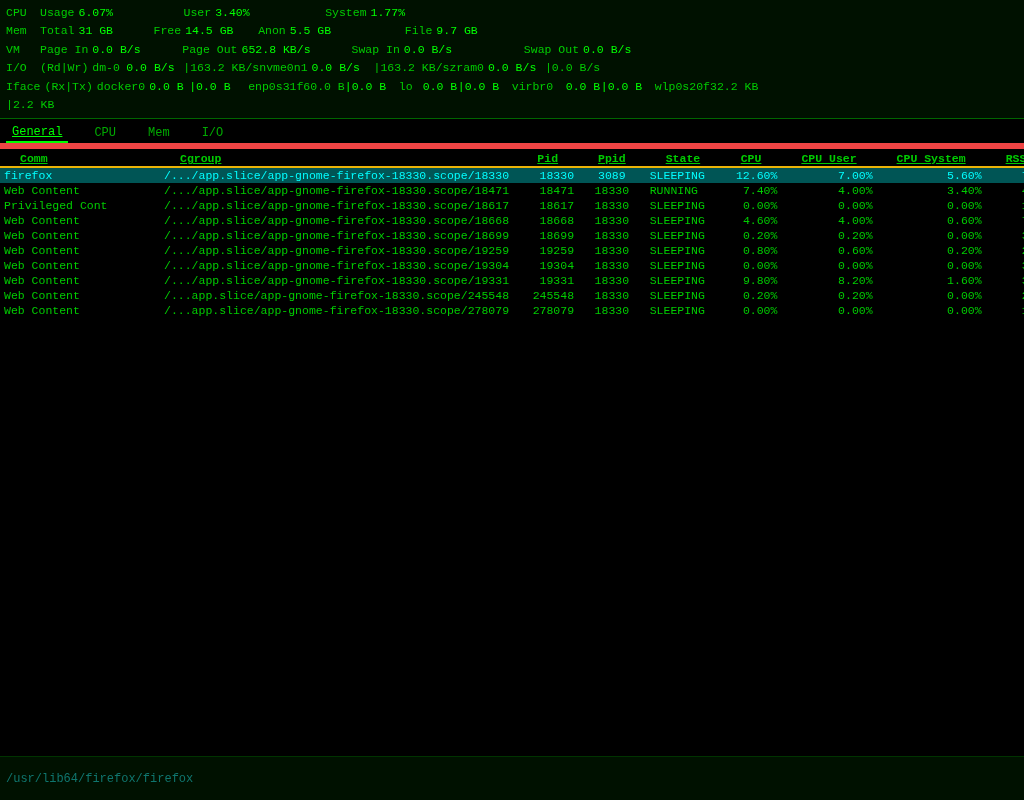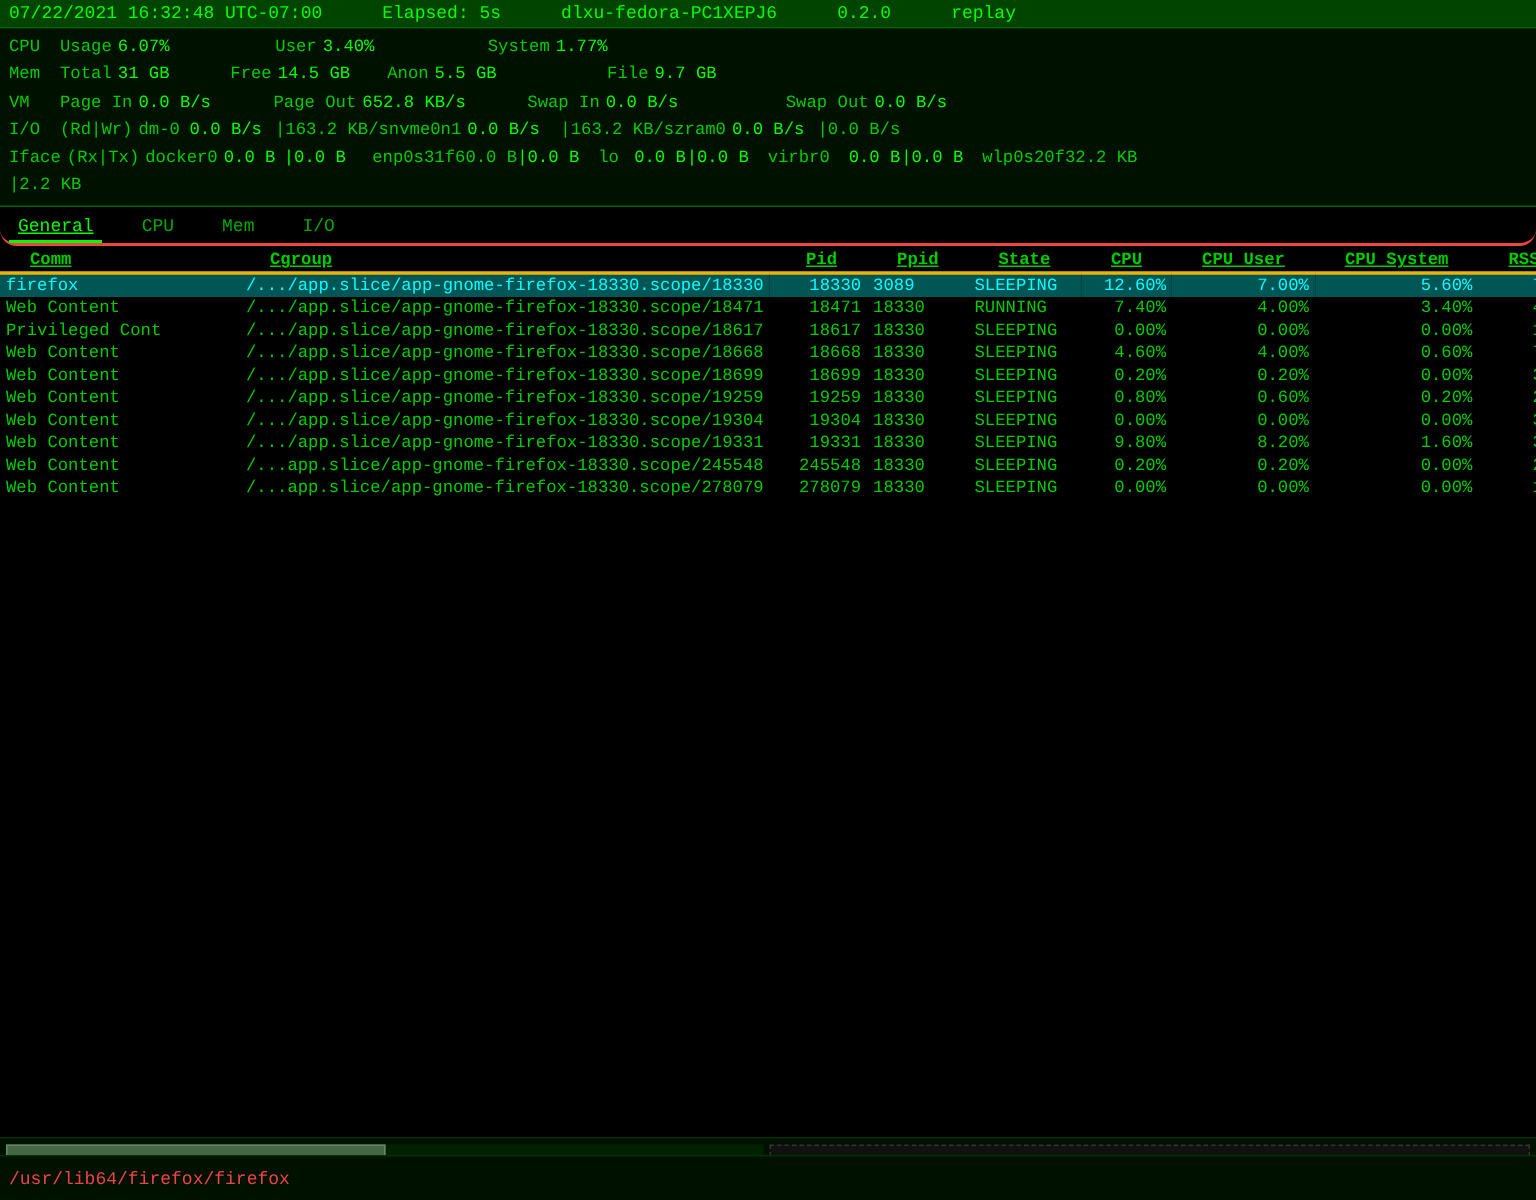--- a/index.html
+++ b/index.html
@@ -38,26 +38,25 @@
       white-space: nowrap;
     }
 
     .stat-label {
       color: #00cc00;
       min-width: 30px;
     }
 
     #tabs-bar {
       background: #000;
-      border-bottom: 2px solid #ef4444;
+      border-bottom: 6px solid #ef4444;
       padding: 4px 6px 0 6px;
       display: flex;
       gap: 20px;
-      align-items: flex-start;
-      border-radius: 11px;
+      align-items: center;
     }
 
     .tab {
       color: #00aa00;
       padding: 2px 6px;
       cursor: pointer;
       font-size: 12px;
     }
     .tab.active {
       color: #00ff00;
@@ -131,27 +130,27 @@
       height: 8px;
       background: #111;
       border: 1px dashed #333;
       margin-left: 4px;
     }
 
     #status-bar {
       background: #001100;
       border-top: 1px solid #003300;
       padding: 2px 6px;
-      color: #ef4444;
+      color: #0f766e;
       font-size: 12px;
       position: absolute;
       bottom: 0;
       left: 0;
       right: 0;
-      height: 30px;
+      height: 44px;
       display: flex;
       align-items: center;
       text-align: center;
     }
 
     .main-content {
       position: absolute;
       top: 0;
       left: 0;
       right: 0;
@@ -161,41 +160,32 @@
     }
 
     #content-area {
       flex: 1;
       overflow: hidden;
     }
 
     .col-comm { min-width: 160px; }
     .col-cgroup { min-width: 310px; }
     .col-pid { min-width: 65px; text-align: right; }
-    .col-ppid { min-width: 55px; text-align: left; }
+    .col-ppid { min-width: 55px; text-align: center; }
     .col-state { min-width: 75px; }
     .col-cpu { min-width: 60px; text-align: right; }
     .col-cpuuser { min-width: 70px; text-align: right; }
     .col-cpusys { min-width: 80px; text-align: right; }
     .col-rss { min-width: 40px; text-align: right; }
   </style>
 </head>
 <body>
 
 <div class="main-content">
 
-  <div id="header-bar">
-    <span>07/22/2021 16:32:48 UTC-07:00</span>
-    <span>
-      <span>Elapsed:</span>&nbsp;<span>5s</span>
-    </span>
-    <span>dlxu-fedora-PC1XEPJ6</span>
-    <span>0.2.0</span>
-    <span>replay</span>
-  </div>
 
   <div id="stats-panel">
 
     <div class="stats-row">
       <span class="stat-label">CPU</span>
       <span style="margin-left:4px">Usage</span>
       <span style="margin-left:4px;color:#00ff00;min-width:55px">6.07%</span>
       <span style="margin-left:50px">User</span>
       <span style="margin-left:4px;color:#00ff00;min-width:50px">3.40%</span>
       <span style="margin-left:60px">System</span>

